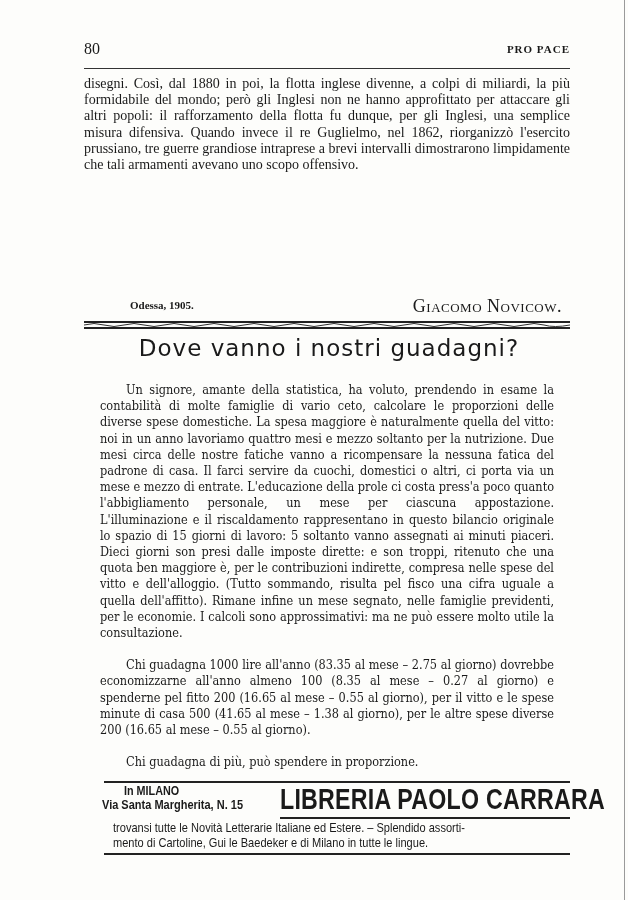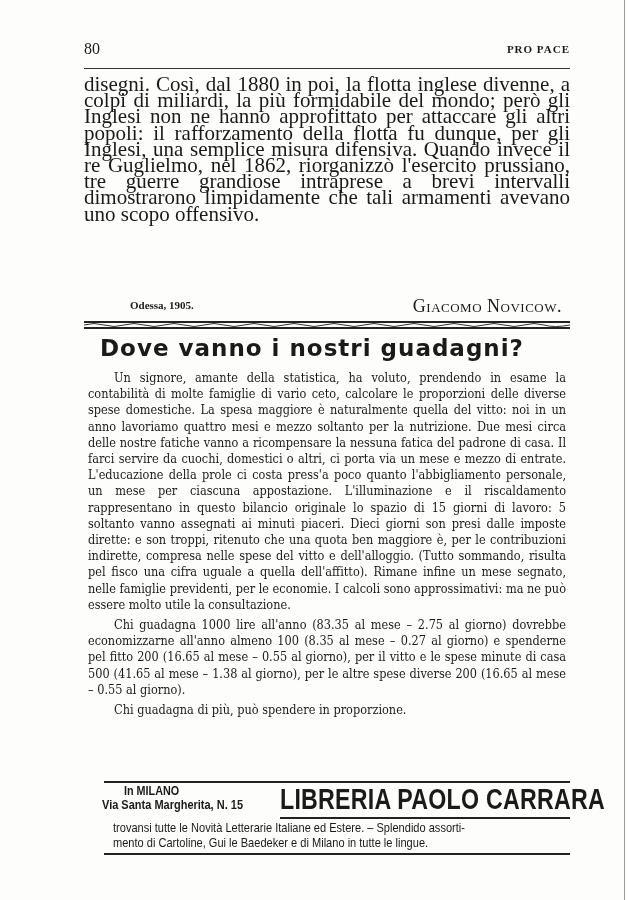--- a/index.html
+++ b/index.html
@@ -7,37 +7,37 @@
       width: 628px; height: 900px; background: #fdfdfb; position: relative; overflow: hidden;
       color: #1a1a1a;
     }
     .edge-line { position: absolute; left: 624px; top: 0; width: 1px; height: 900px; background: #9a9a9a; }
     .page { position: absolute; left: 84px; top: 0; width: 486px; }
     .running-head { position: absolute; top: 40px; left: 0; width: 486px; height: 22px; }
     .page-number { position: absolute; left: 0; top: 0; font-family: "Liberation Serif", serif; font-size: 16px; }
     .running-title { position: absolute; left: 0; width: 486px; top: 3px; text-align: right; font-family: Liberation Serif, serif; font-size: 11px; font-weight: bold; letter-spacing: 1px; }
     .head-rule { position: absolute; top: 68px; left: 0; width: 486px; height: 1px; background: #333; }
 
-    .serif-body { font-family: "Liberation Serif", serif; font-size: 21px; line-height: 16.2px; text-align: justify; }
+    .serif-body { font-family: "Liberation Serif", serif; font-size: 14px; line-height: 16.2px; text-align: justify; }
     .block-1 { position: absolute; top: 76px; left: 0; width: 486px; }
     .block-1 p { margin: 0; }
     .indent { text-indent: 26px; }
     .signature-row { position: absolute; top: 296px; left: 0; width: 486px; height: 18px; font-family: "Liberation Serif", serif; }
     .signature-place { position: absolute; left: 46px; top: 3px; font-size: 11px; font-weight: bold; }
     .signature-author { position: absolute; right: 8px; top: 0; font-size: 18px; font-variant: small-caps; letter-spacing: 0.5px; }
 
     .double-rule { position: absolute; top: 321px; left: 0; width: 486px; height: 8px; }
     .double-rule .r1 { position: absolute; top: 0; left: 0; width: 100%; height: 2px; background: #222; }
     .double-rule .r2 { position: absolute; top: 6px; left: 0; width: 100%; height: 2px; background: #222; }
     .double-rule svg { position: absolute; top: 1px; left: 0; }
 
-    .article-title { position: absolute; top: 335px; left: 16px; width: 486px; font-family: "DejaVu Sans", sans-serif; font-size: 23px; font-weight: bold; letter-spacing: 1px; margin: 0; }
+    .article-title { position: absolute; top: 335px; left: 2px; width: 486px; text-align: center; font-family: "DejaVu Sans", sans-serif; font-size: 23px; font-weight: normal; letter-spacing: 1px; margin: 0; }
 
     .block-2 { position: absolute; top: 366px; left: 0; width: 486px; font-family: "DejaVu Serif", serif; font-size: 12.6px; line-height: 16.2px; text-align: justify; font-stretch: condensed; }
-    .block-2 p { margin: 4px; }
+    .block-2 p { margin: 16px; }
 
     .ad-rule-top { position: absolute; top: 781px; left: 20px; width: 466px; height: 2px; background: #222; }
     .ad-city { position: absolute; top: 784px; left: 40px; font-family: "Liberation Sans", sans-serif; font-weight: bold; font-size: 12px; transform: scaleX(0.9); transform-origin: left; }
     .ad-address { position: absolute; top: 798px; left: 18px; font-family: "Liberation Sans", sans-serif; font-weight: bold; font-size: 12.5px; transform: scaleX(0.88); transform-origin: left; white-space: nowrap; }
     .ad-shop { position: absolute; top: 783px; left: 196px; font-family: "Liberation Sans", sans-serif; font-weight: bold; font-size: 29px; transform: scaleX(0.8); transform-origin: left; white-space: nowrap; letter-spacing: 0.3px; }
     .ad-shop-underline { position: absolute; top: 817px; left: 196px; width: 290px; height: 2px; background: #222; }
     .ad-desc { position: absolute; top: 820px; left: 29px; width: 470px; font-family: "Liberation Sans", sans-serif; font-size: 13px; line-height: 15px; transform: scaleX(0.85); transform-origin: left; white-space: nowrap; }
     .ad-rule-bottom { position: absolute; top: 853px; left: 20px; width: 466px; height: 2px; background: #222; }
   </style>
 </head>

